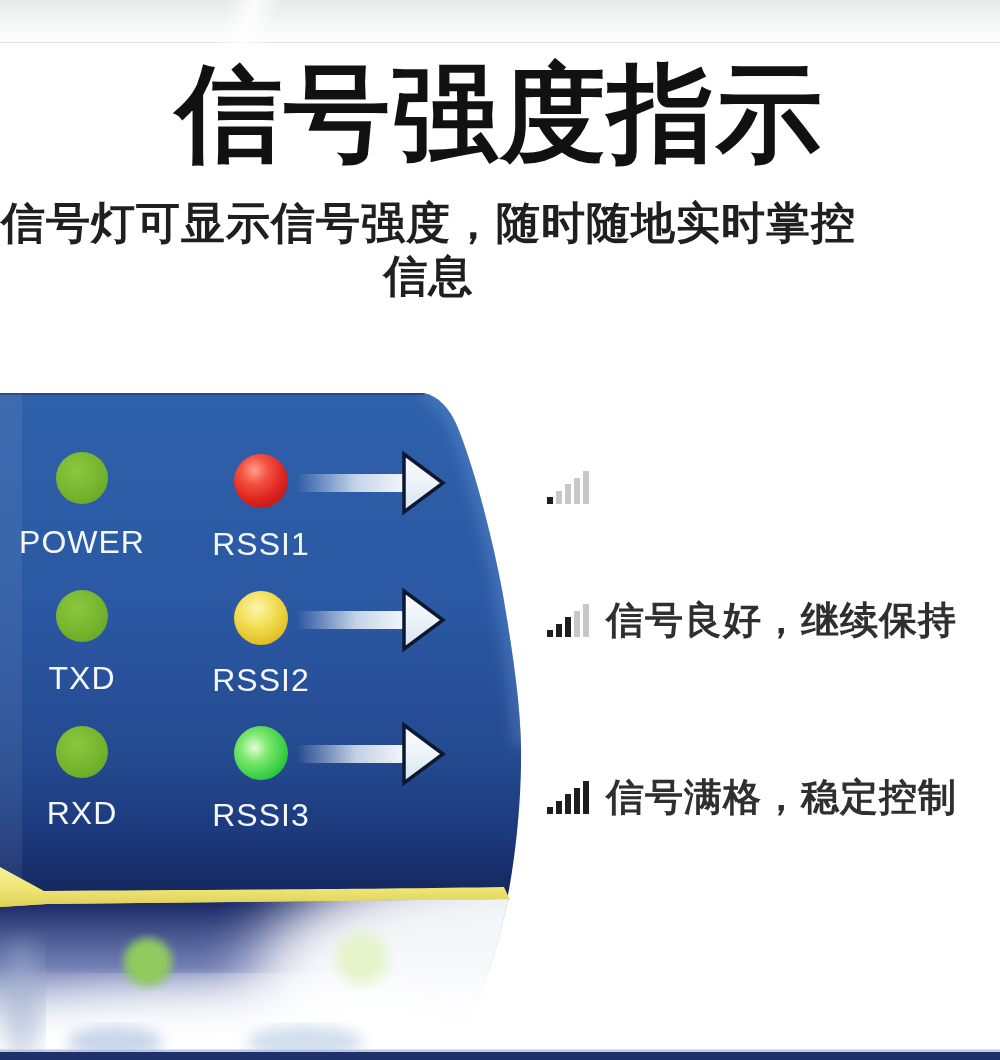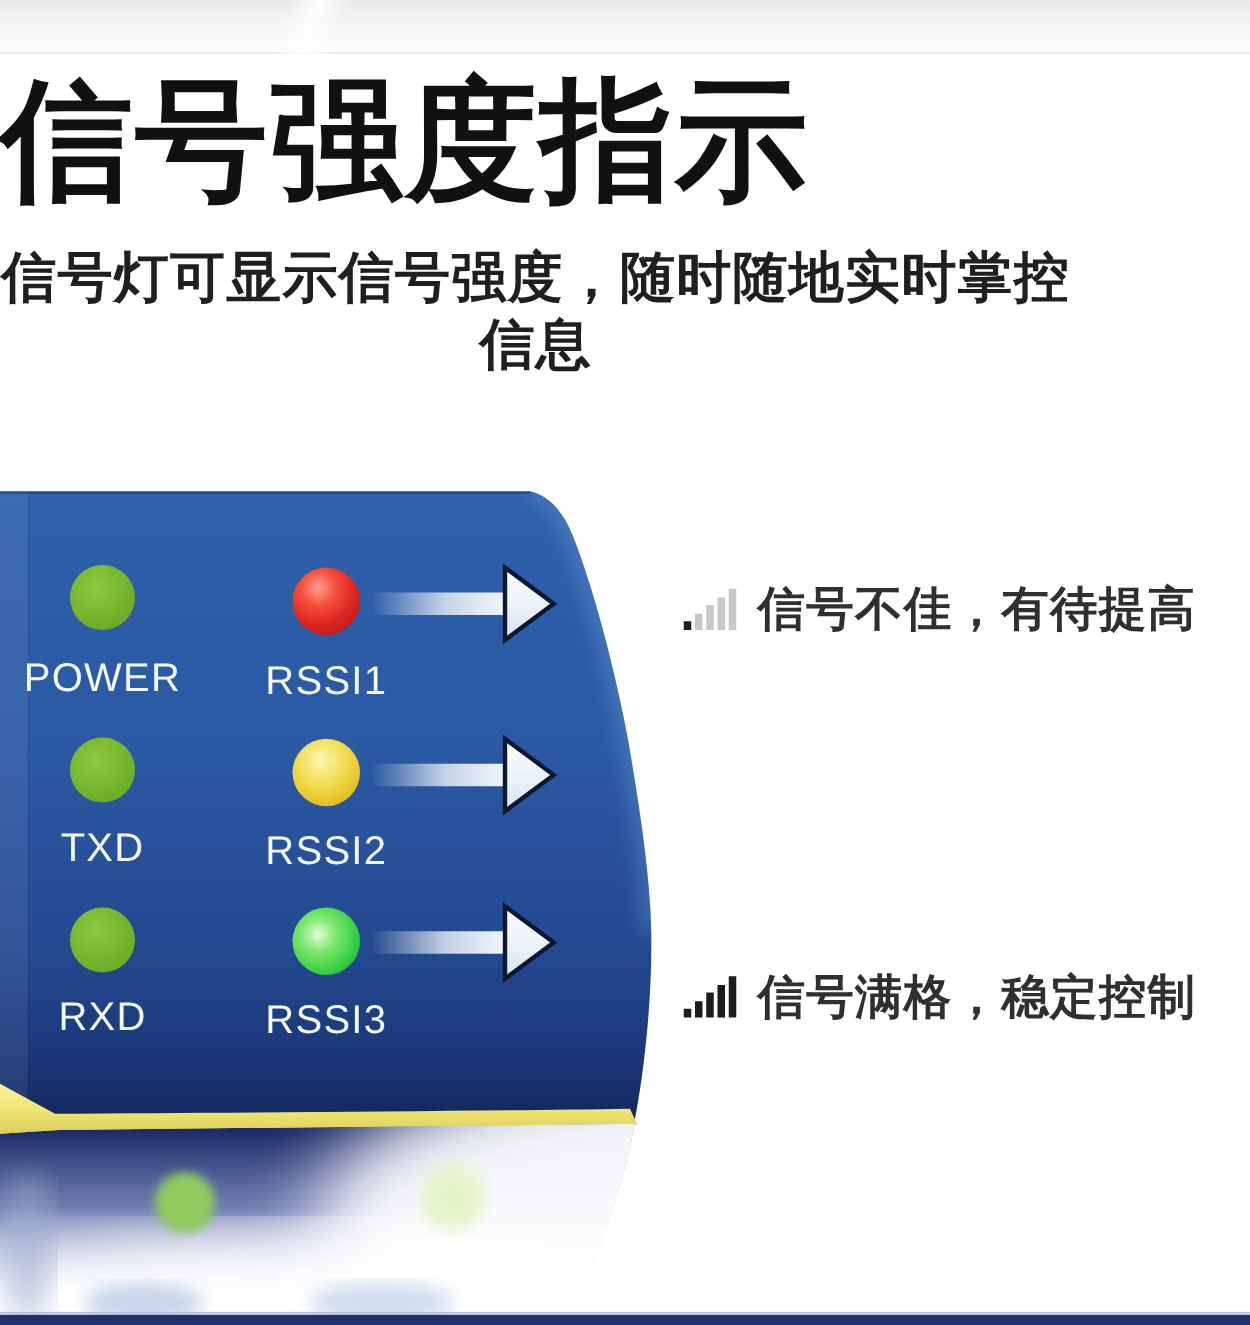--- a/index.html
+++ b/index.html
@@ -13,21 +13,21 @@
     position:absolute;top:0;left:0;width:1000px;height:42px;
     background:linear-gradient(180deg,#e8e9e9 0%,#f3f4f4 45%,#fdfdfd 100%);
     border-bottom:1px solid #e2e2e2;
   }
   .top-band .streak{
     position:absolute;left:120px;top:-12px;width:260px;height:60px;
     background:linear-gradient(115deg,rgba(255,255,255,0) 40%,rgba(255,255,255,.85) 50%,rgba(255,255,255,0) 60%);
     transform:rotate(-8deg);
   }
   .title{
-    position:absolute;top:56px;left:0;width:1000px;
+    position:absolute;top:56px;left:0;width:1000px;text-align:center;
     font-size:106px;line-height:1.08;font-weight:900;color:#111;
     letter-spacing:2px;margin:0;
   }
   .subtitle{
     position:absolute;top:197px;left:0;width:857px;text-align:center;
     font-size:44px;line-height:1.2;font-weight:600;color:#1f1f1f;
     letter-spacing:1px;margin:0;
   }
   .device-svg{position:absolute;top:0;left:0;width:1000px;height:1060px;}
   .led-label{
@@ -183,21 +183,30 @@
   </svg>
 
   <div class="sig-row r0">
     <div class="sig-icon">
         <i class="active" style="height: 7px;"></i>
         <i style="height: 13.5px;"></i>
         <i style="height: 20px;"></i>
         <i style="height: 26.5px;"></i>
         <i style="height: 33px;"></i>
       </div>
-    <span class="sig-text">信号不佳，有待提高</span>
+  </div>
+  <div class="sig-row r1">
+    <div class="sig-icon">
+        <i class="active" style="height: 7px;"></i>
+        <i class="active" style="height: 13.5px;"></i>
+        <i class="active" style="height: 20px;"></i>
+        <i style="height: 26.5px;"></i>
+        <i style="height: 33px;"></i>
+      </div>
+    <span class="sig-text">信号良好，继续保持</span>
   </div>
   <div class="sig-row r2">
     <div class="sig-icon">
         <i class="active" style="height: 7px;"></i>
         <i class="active" style="height: 13.5px;"></i>
         <i class="active" style="height: 20px;"></i>
         <i class="active" style="height: 26.5px;"></i>
         <i class="active" style="height: 33px;"></i>
       </div>
     <span class="sig-text">信号满格，稳定控制</span>

